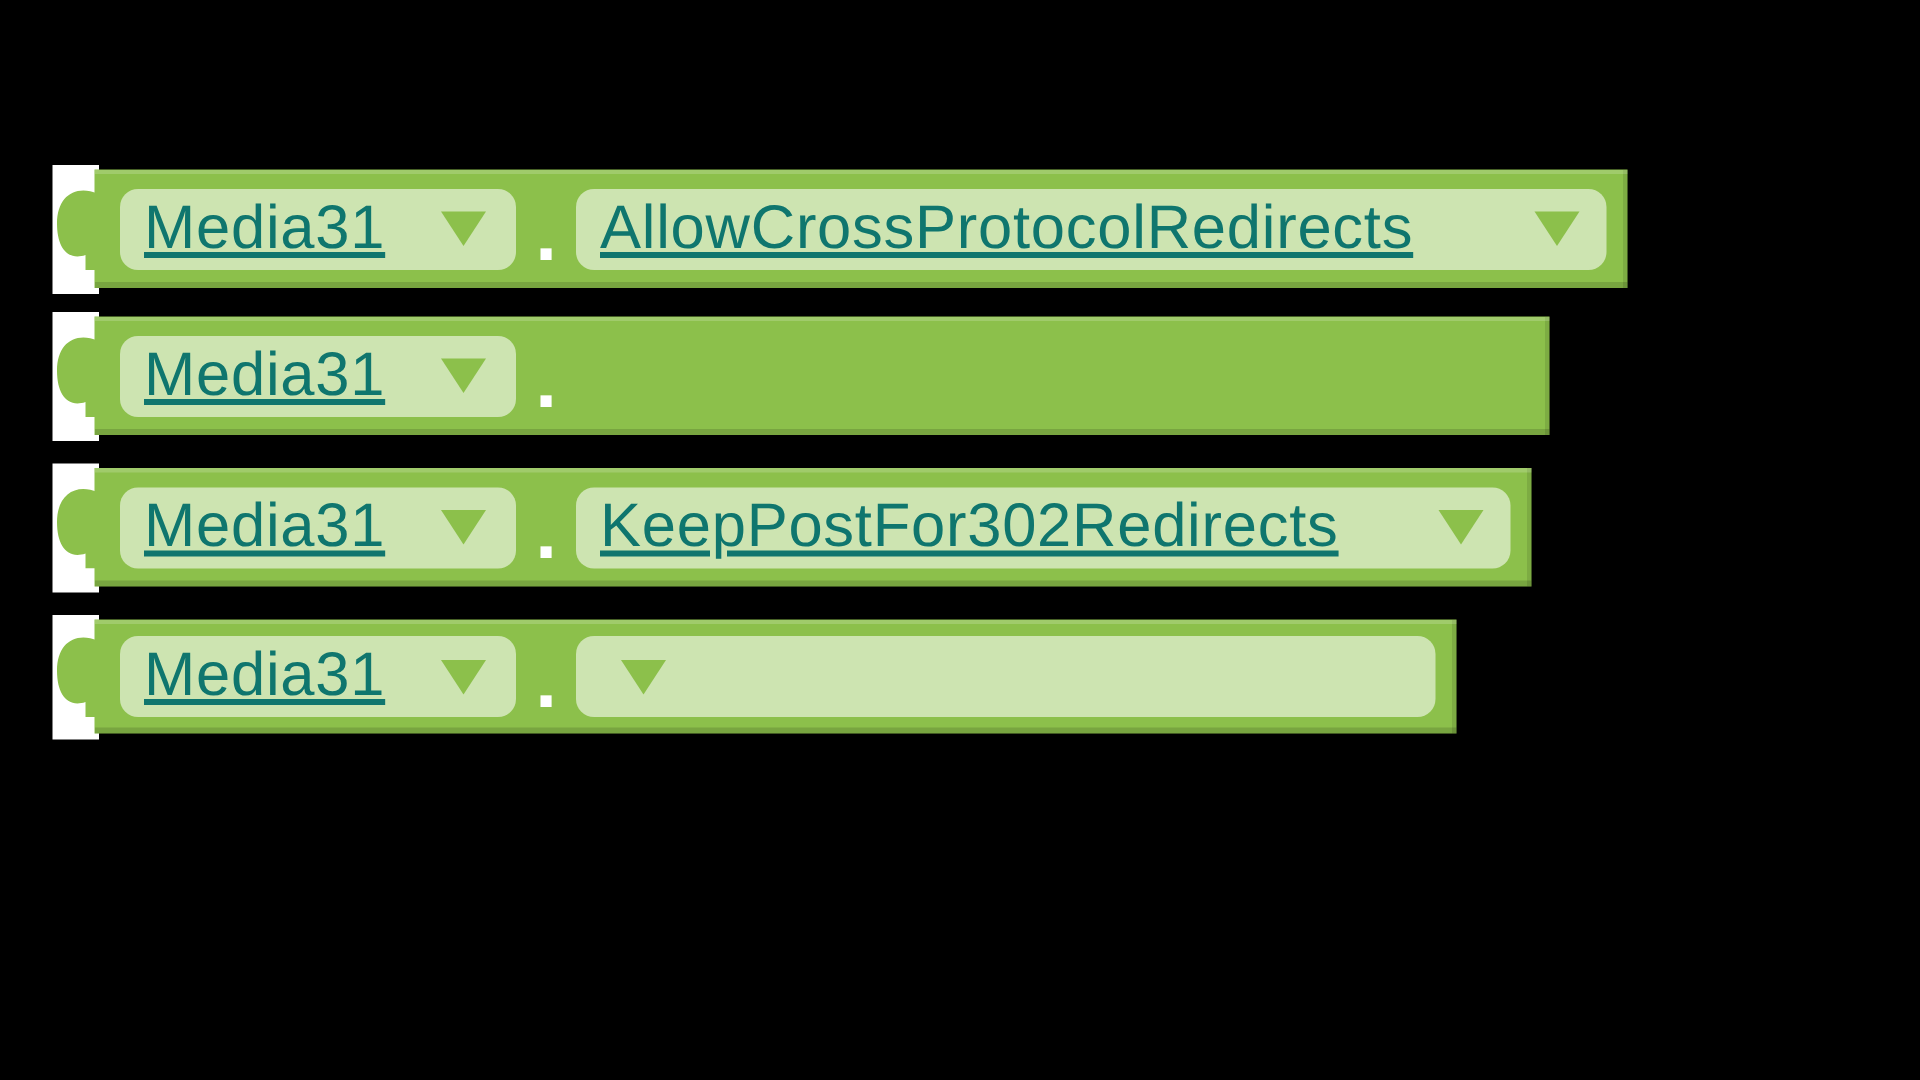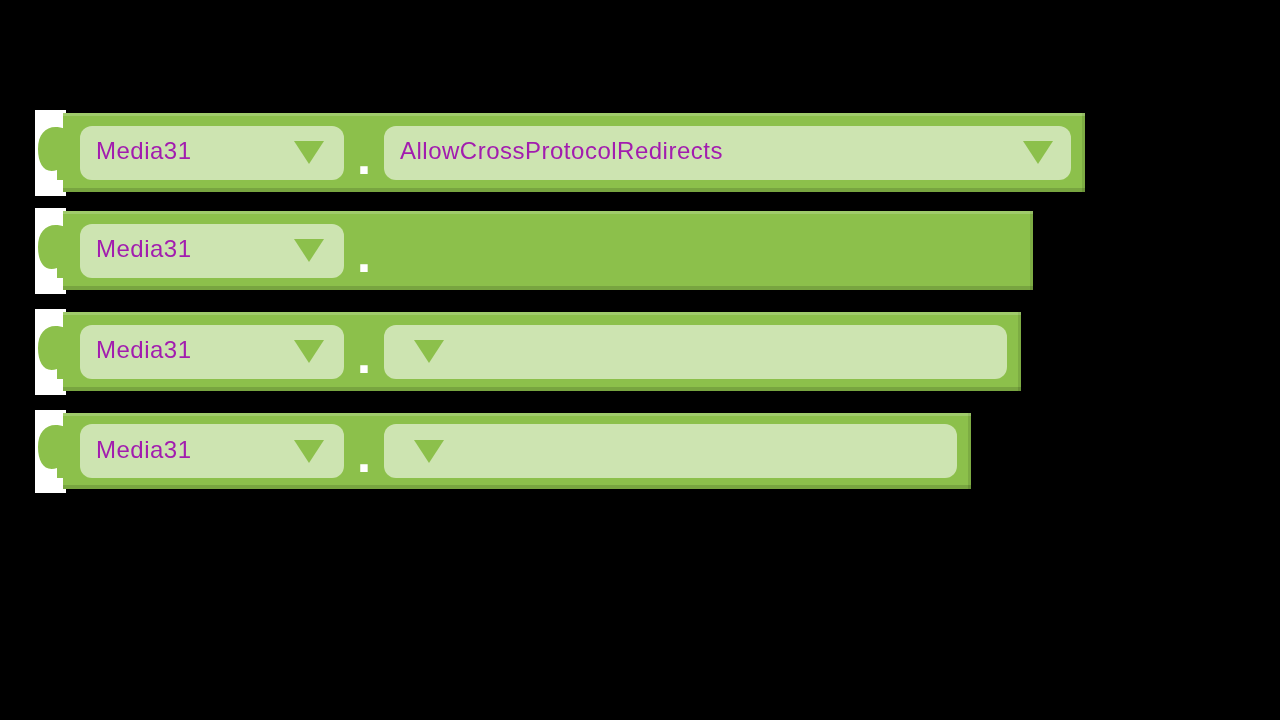--- a/index.html
+++ b/index.html
@@ -53,26 +53,27 @@
     width:264px;
     justify-content:space-between;
     padding:0 20px 0 16px;
   }
   .property-dd{
     flex:1 1 auto;
     justify-content:space-between;
     padding:0 18px 0 16px;
   }
   .dd-label{
-    font-size:24px;
-    color:#a21caf;
+    font-size:41px;
+    color:#0f766e;
     letter-spacing:0.5px;
     white-space:nowrap;
     line-height:1;
     padding-bottom:3px;
+    text-decoration:underline;
   }
   .arrow{
     width:0;height:0;
     border-left:15px solid transparent;
     border-right:15px solid transparent;
     border-top:23px solid #8CC04B;
     flex:0 0 auto;
     margin-left:14px;
   }
   .dot-wrap{
@@ -138,20 +139,21 @@
   </svg>
   <div class="body">
     <div class="dropdown component-dd">
       <span class="dd-label">Media31</span>
       <span class="arrow"></span>
     </div>
     <div class="dot-wrap">
       <span class="dot">.</span>
     </div>
     <div class="dropdown property-dd">
+      <span class="dd-label">KeepPostFor302Redirects</span>
       <span class="arrow"></span>
     </div>
   </div>
 </div>
 
 <div class="block" style="top:413px;width:908px;height:76px;">
   <div class="canvas-strip"></div>
   <svg class="plug" width="28" height="55" viewBox="0 0 28 55" style="top:10px;">
     <path d="M28 4 C 13 -2, 1 6, 1 24 C 1 40, 8 49, 20 45 L 20 55 L 28 55 Z" fill="#8CC04B"></path>
   </svg>

